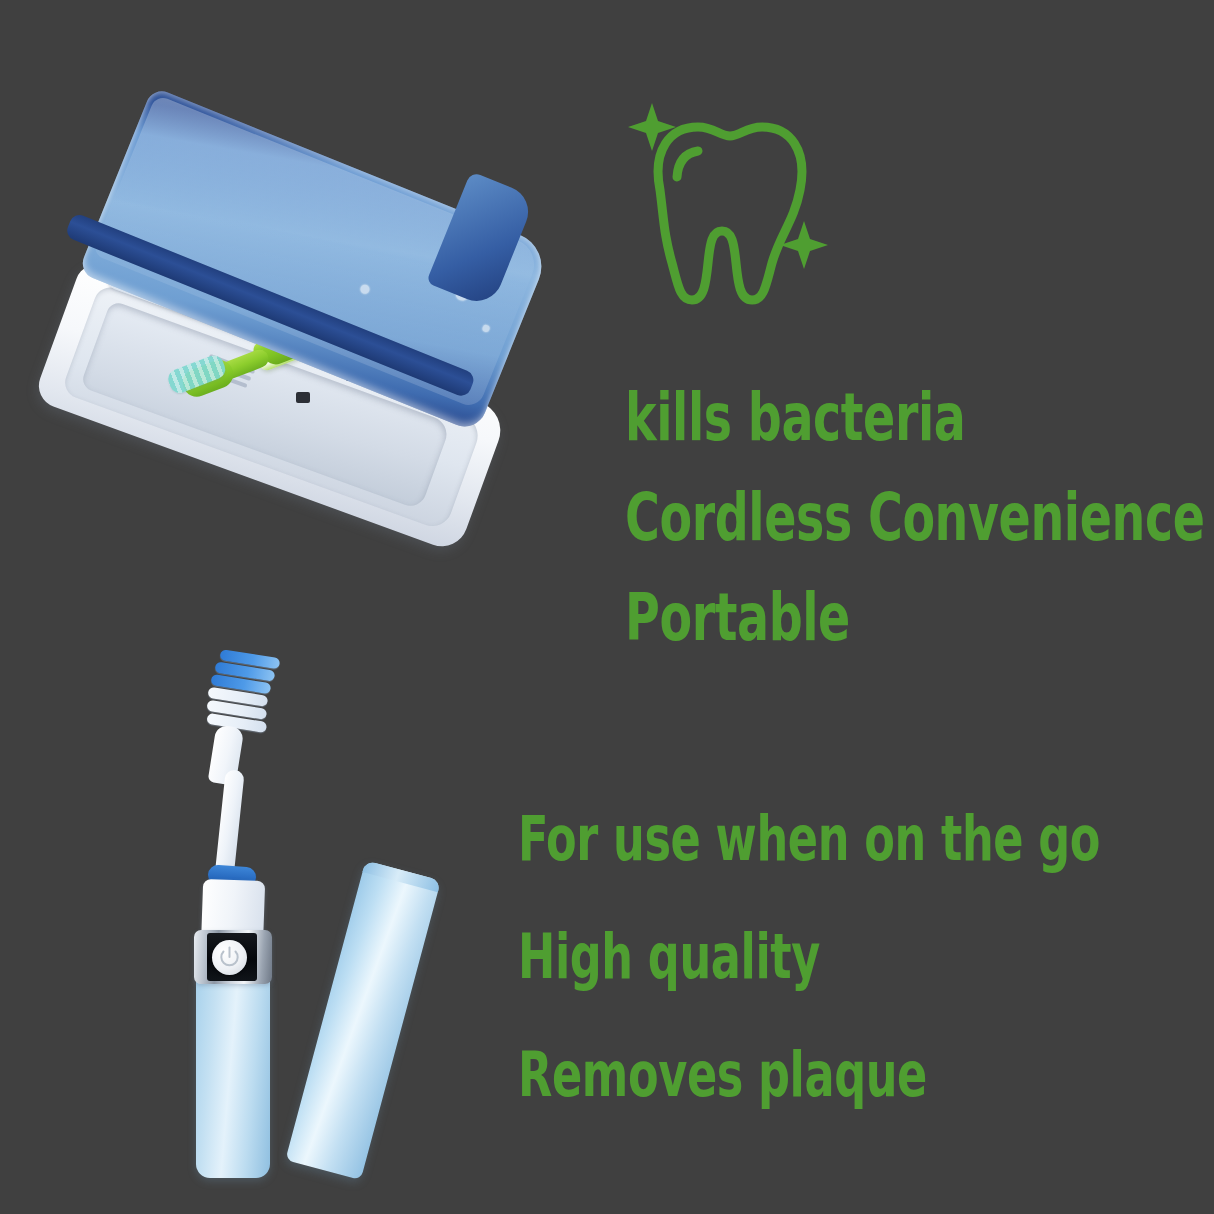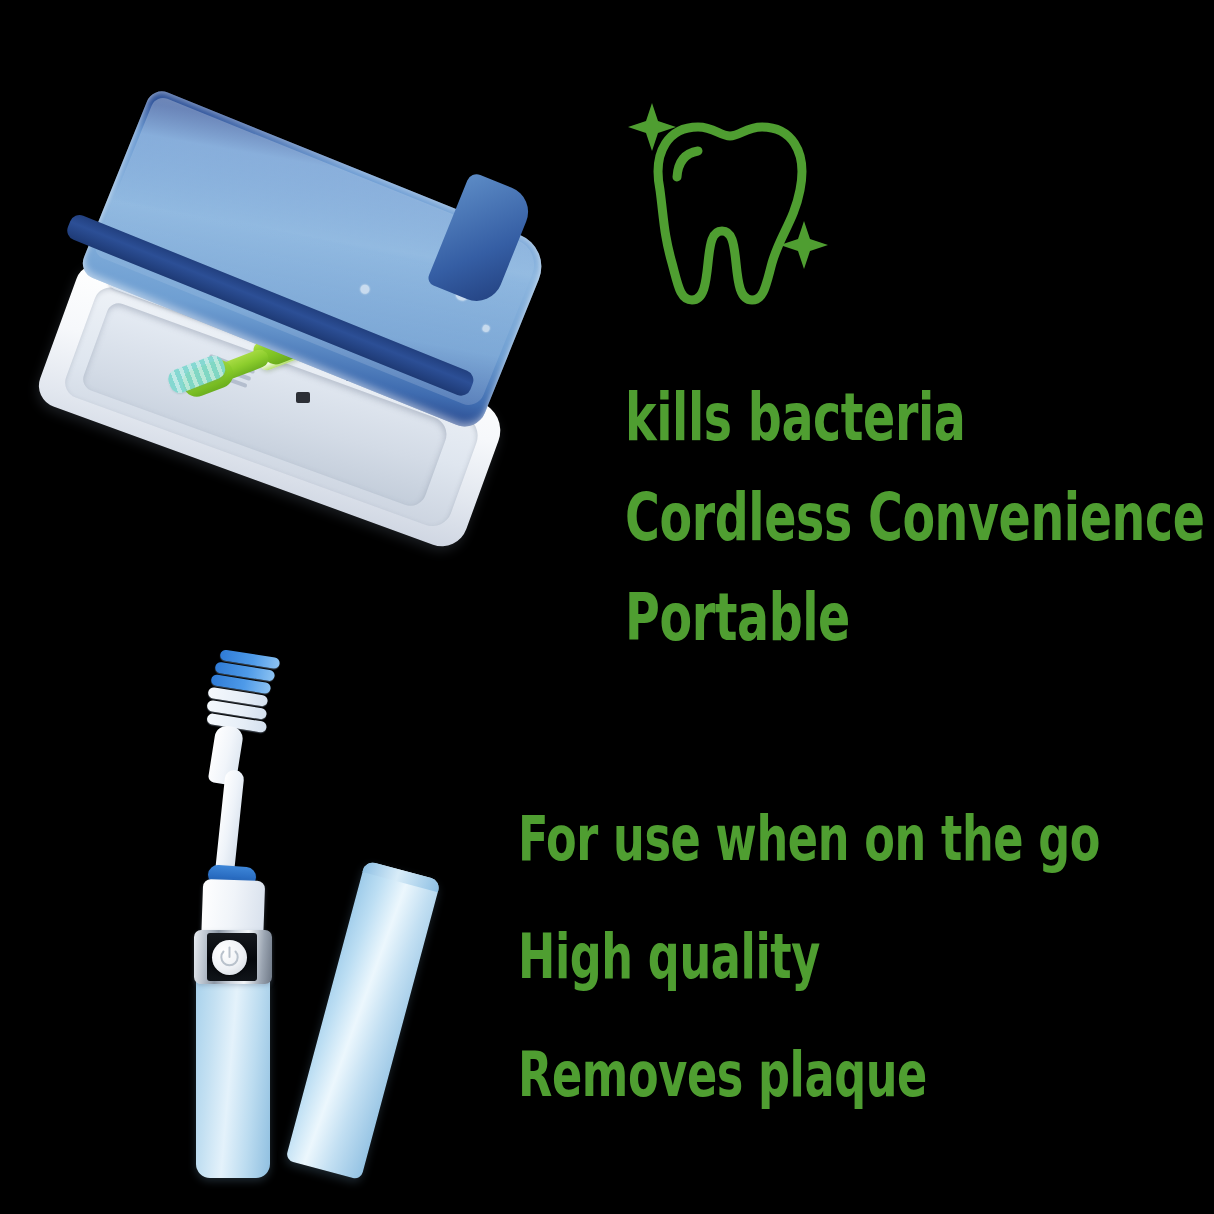--- a/index.html
+++ b/index.html
@@ -1,19 +1,19 @@
 <!DOCTYPE html>
 <html><head>
 <meta charset="utf-8">
 <style>
   * { margin:0; padding:0; box-sizing:border-box; }
   html, body { width:1214px; height:1214px; background:#ffffff; overflow:hidden; }
   body { font-family:"Liberation Sans", sans-serif; position:relative; }
 
-  .stage { position:absolute; inset:0; background:#000000; }
+  .stage { position:absolute; inset:0; background:#404040; }
 
   
   .feature-list { position:absolute; }
   .feature-list.top  { left:625px; top:368px; }
   .feature-list.bottom { left:518px; top:780px; }
 
   .feature-line{
     font-family:"Liberation Sans Narrow","DejaVu Sans Condensed","Liberation Sans", sans-serif;
     font-weight:700;
     font-stretch:condensed;

